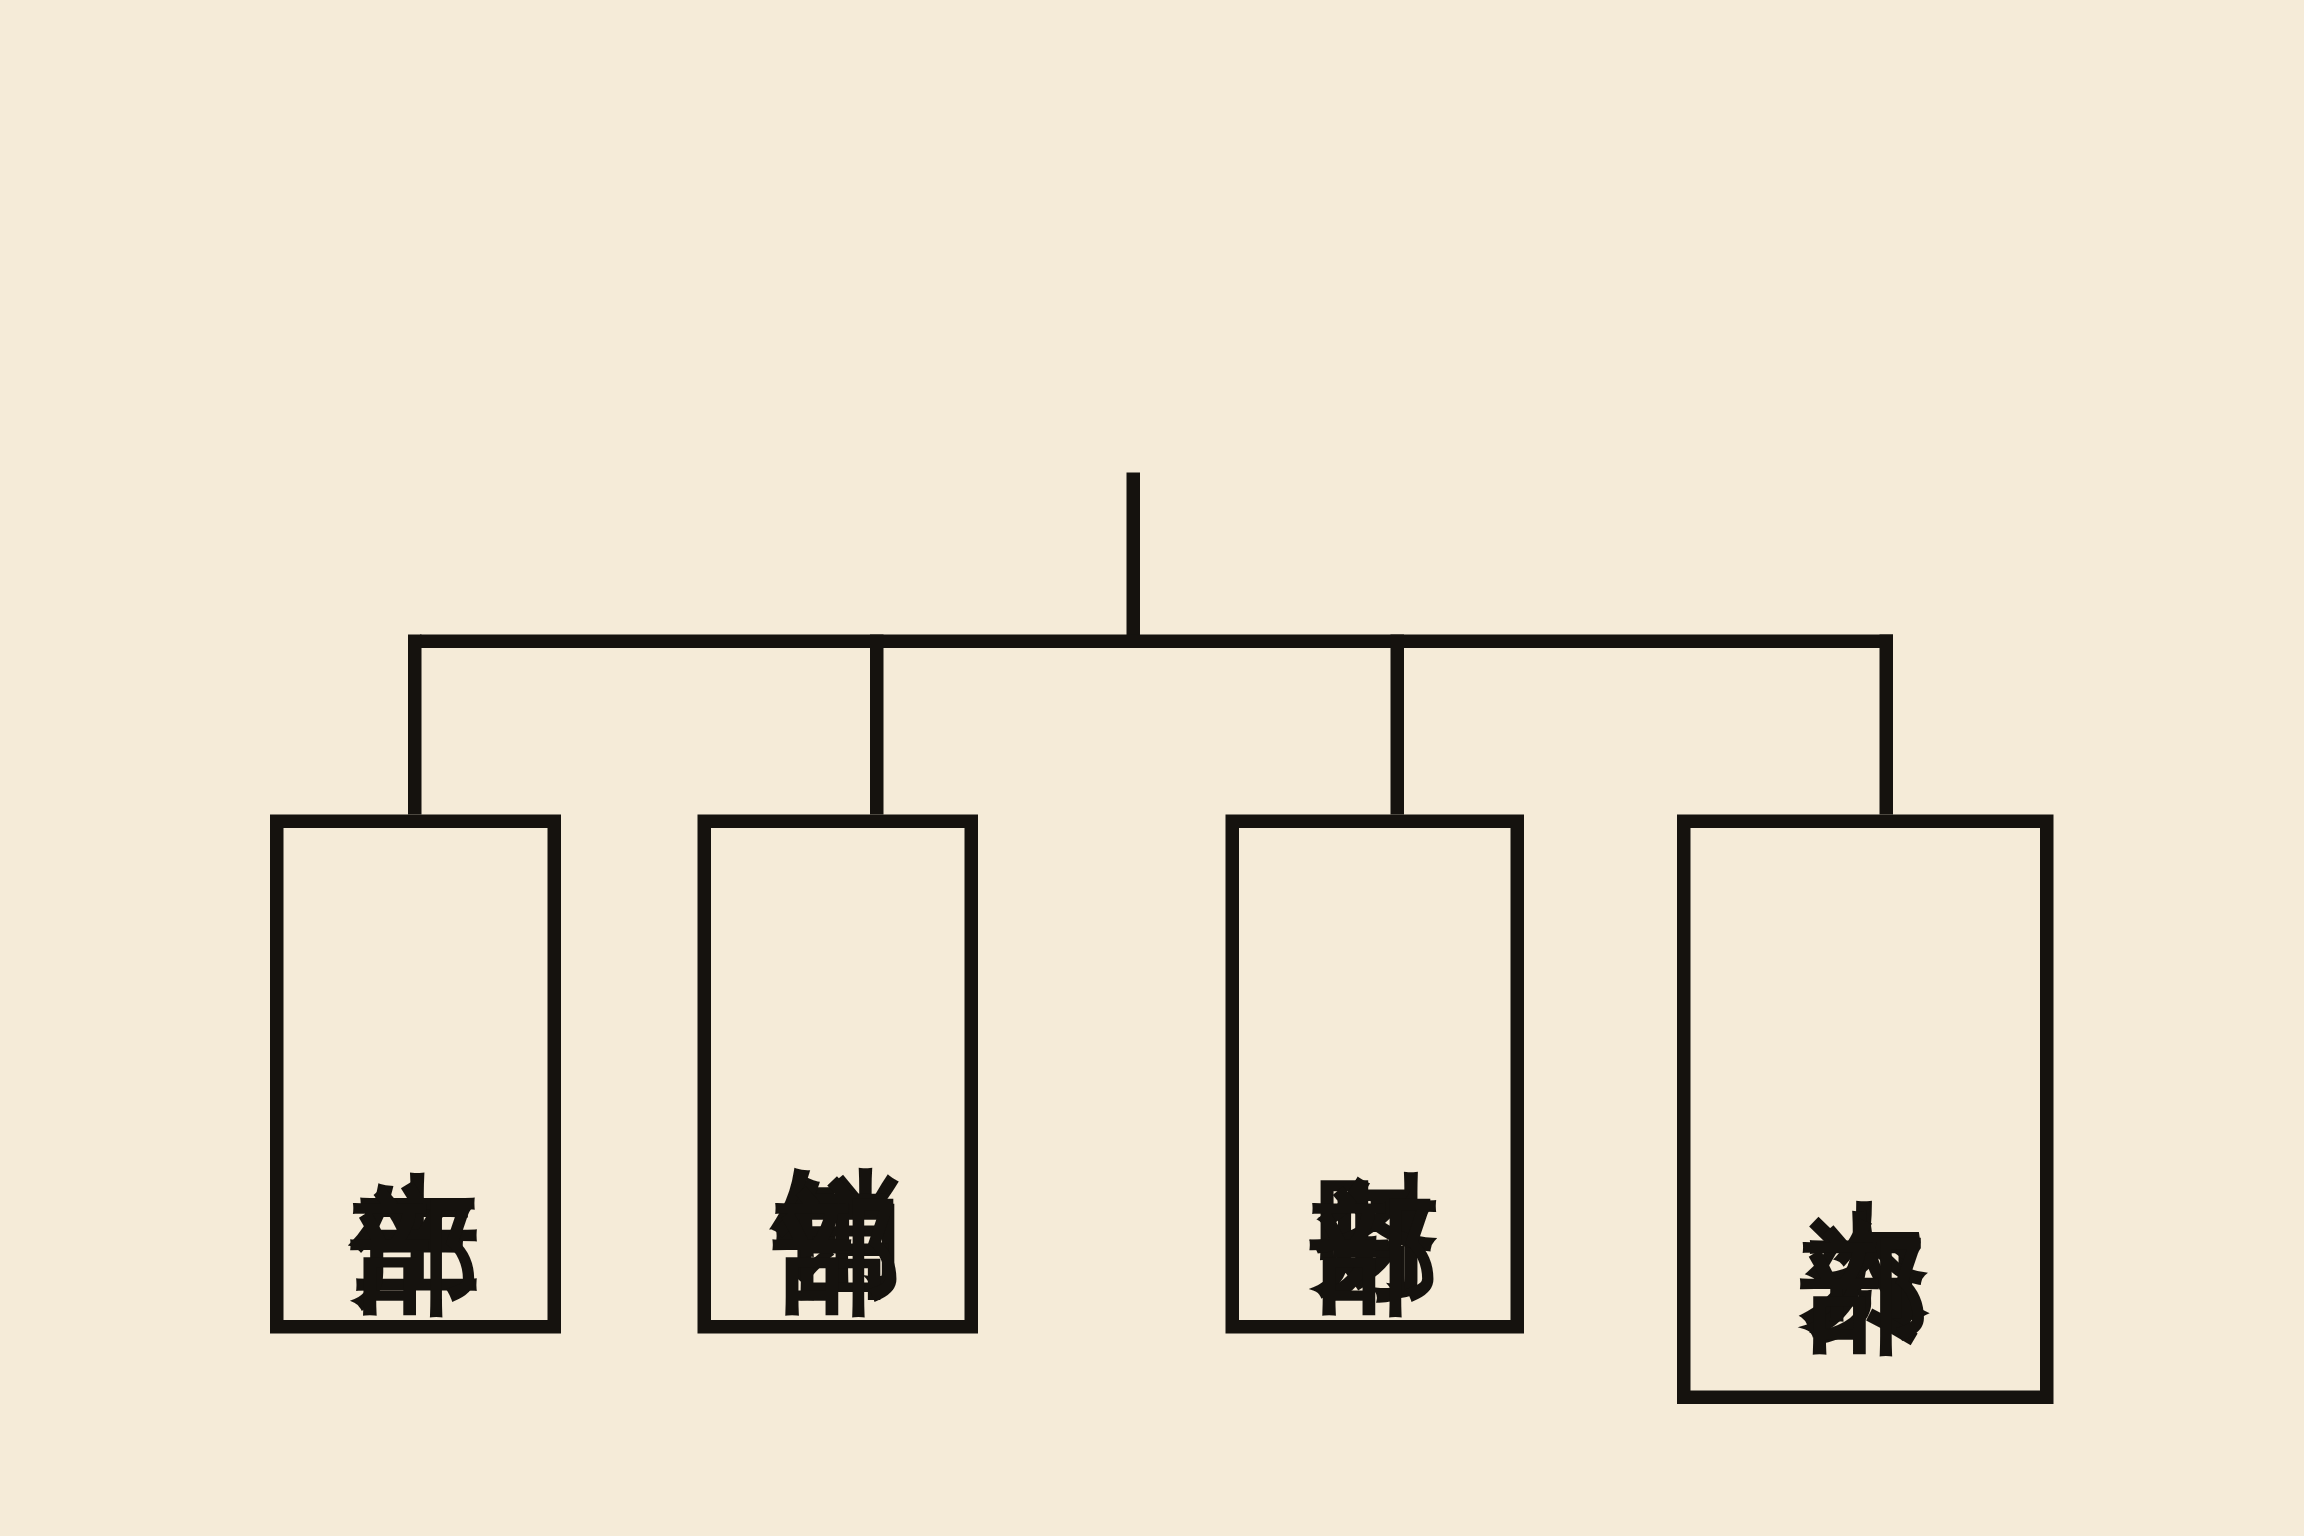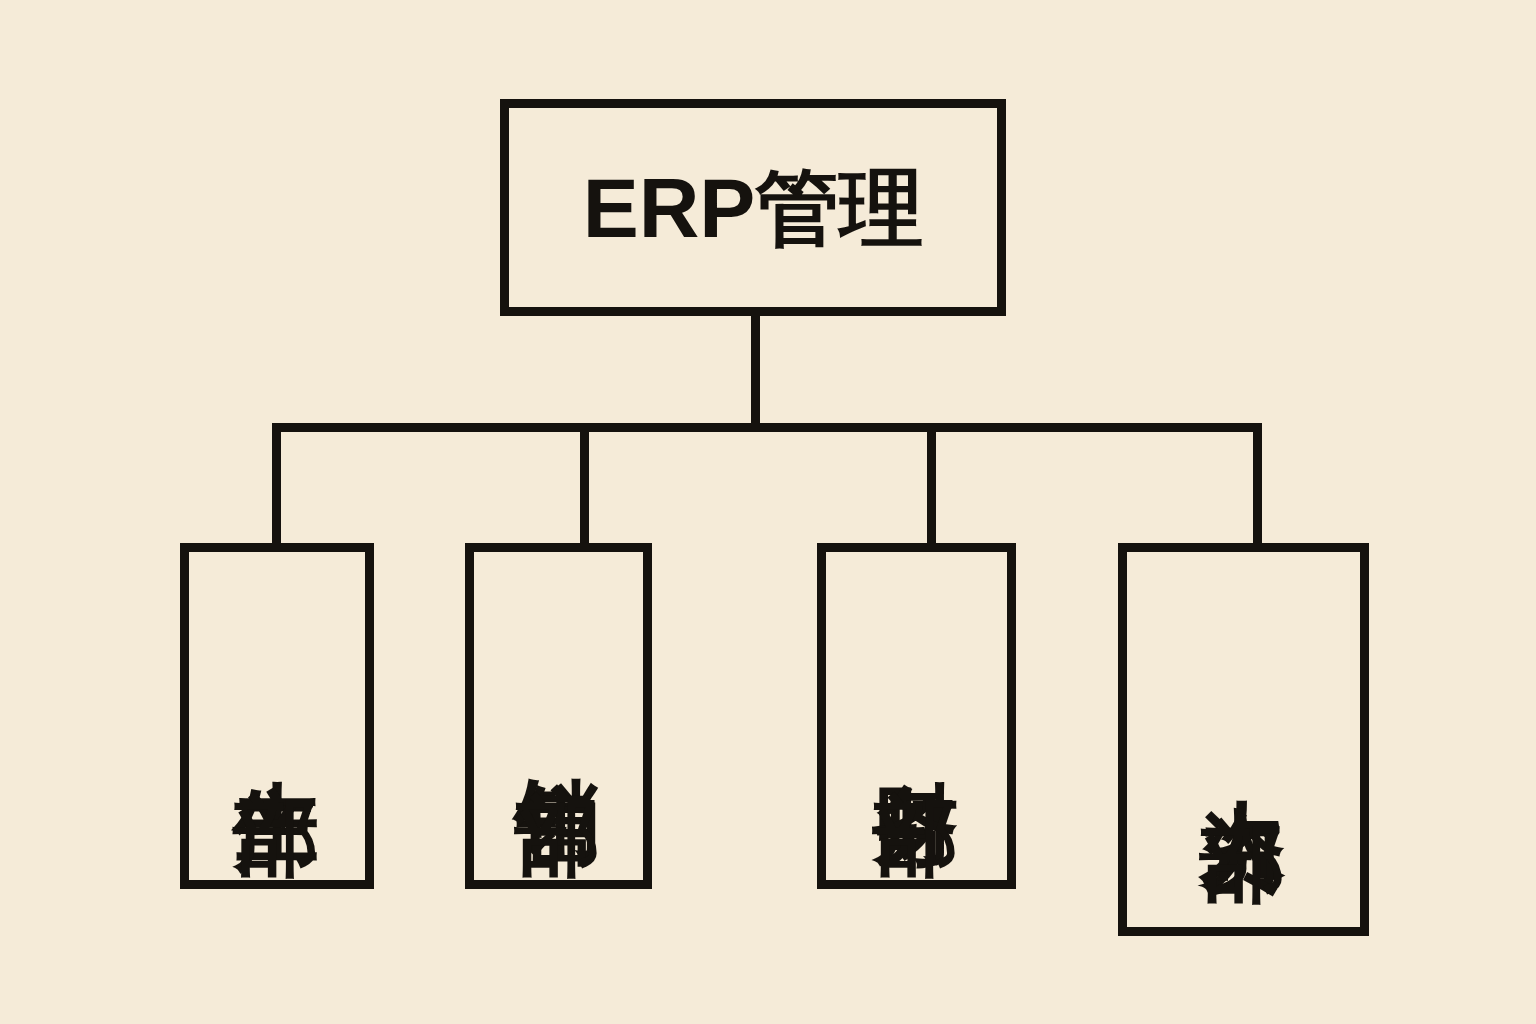--- a/index.html
+++ b/index.html
@@ -88,23 +88,20 @@
   #connector-drop-0 { left: 272px; }
   #connector-drop-1 { left: 580px; }
   #connector-drop-2 { left: 927px; }
   #connector-drop-3 { left: 1253px; }
 </style>
 </head>
 <body>
 
 <div id="canvas">
 
-  <div class="node" id="root-node">
-    <span class="node-label">ERP管理</span>
-  </div>
 
   <div class="conn" id="connector-stem"></div>
   <div class="conn" id="connector-bus"></div>
   <div class="conn drop" id="connector-drop-0"></div>
   <div class="conn drop" id="connector-drop-1"></div>
   <div class="conn drop" id="connector-drop-2"></div>
   <div class="conn drop" id="connector-drop-3"></div>
 
   <div class="node child-node" id="child-node-0">
     <span class="node-label">生产部</span>

